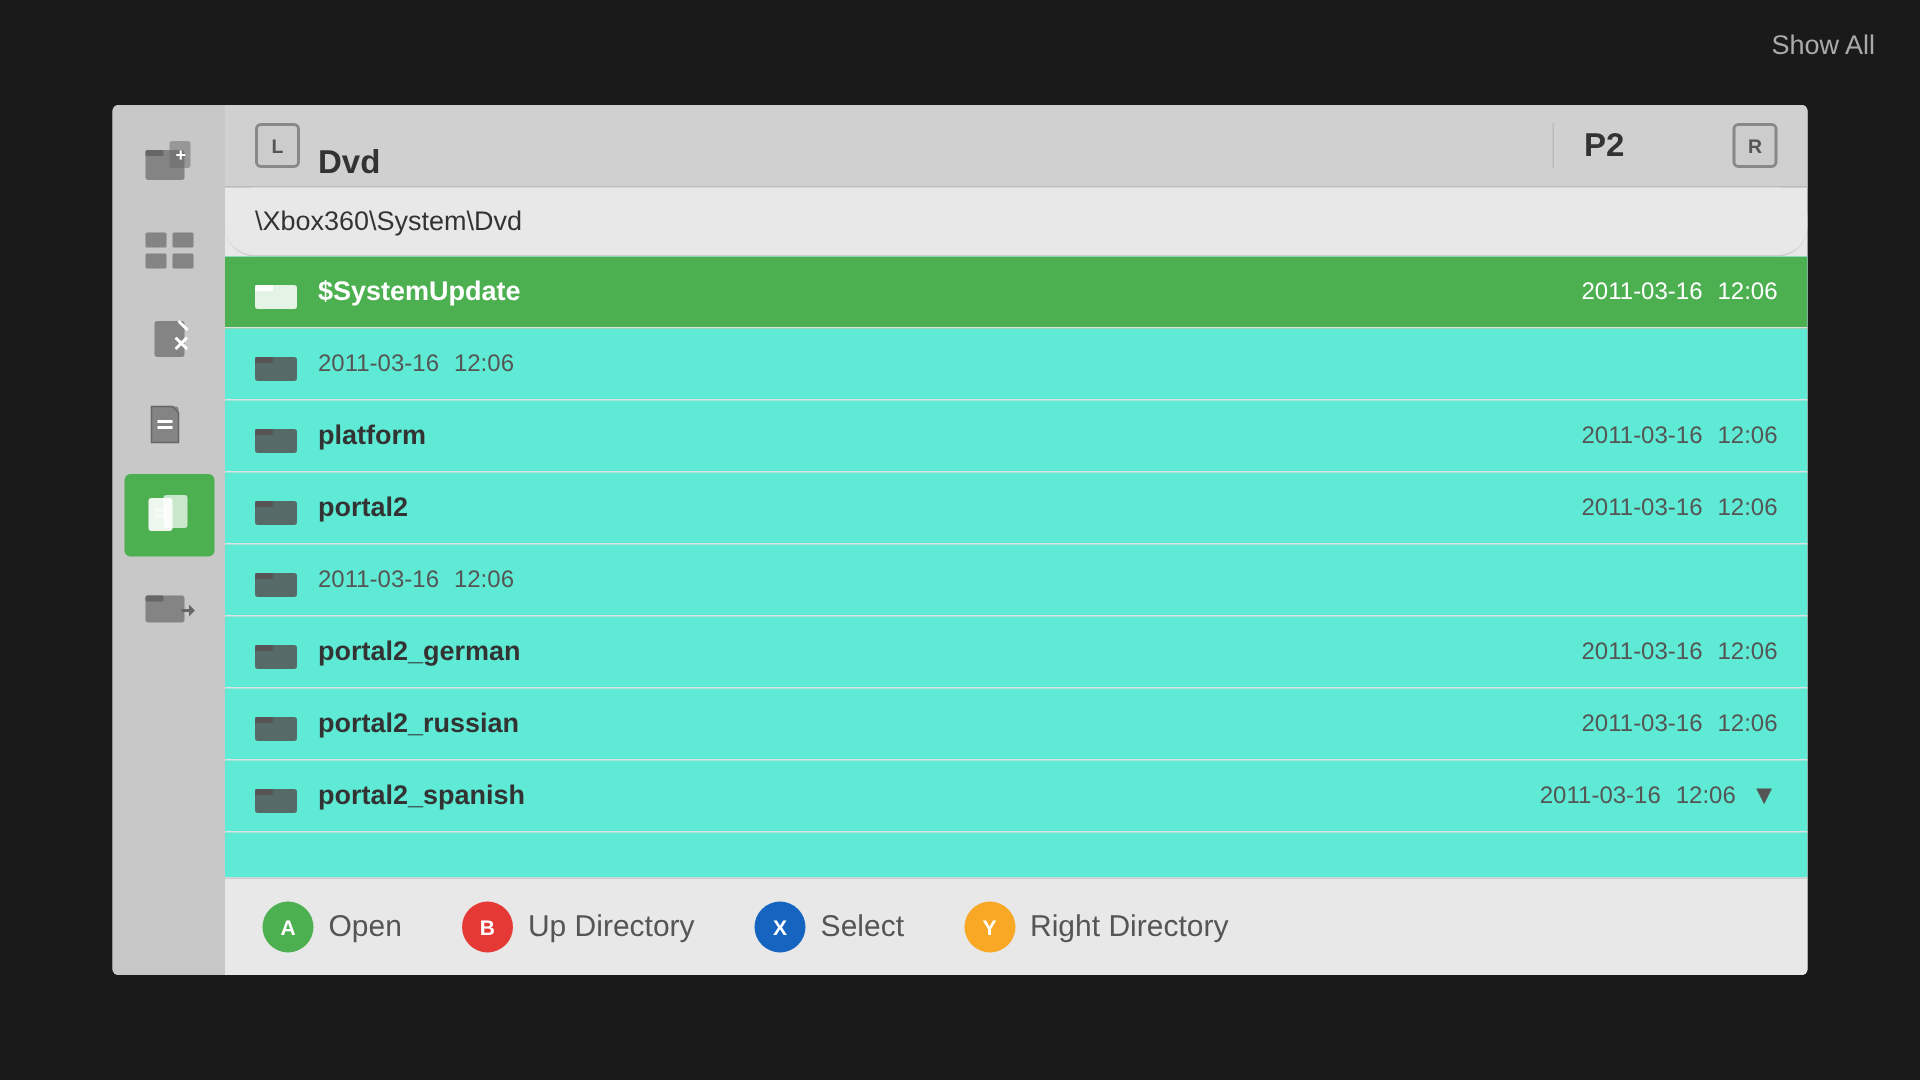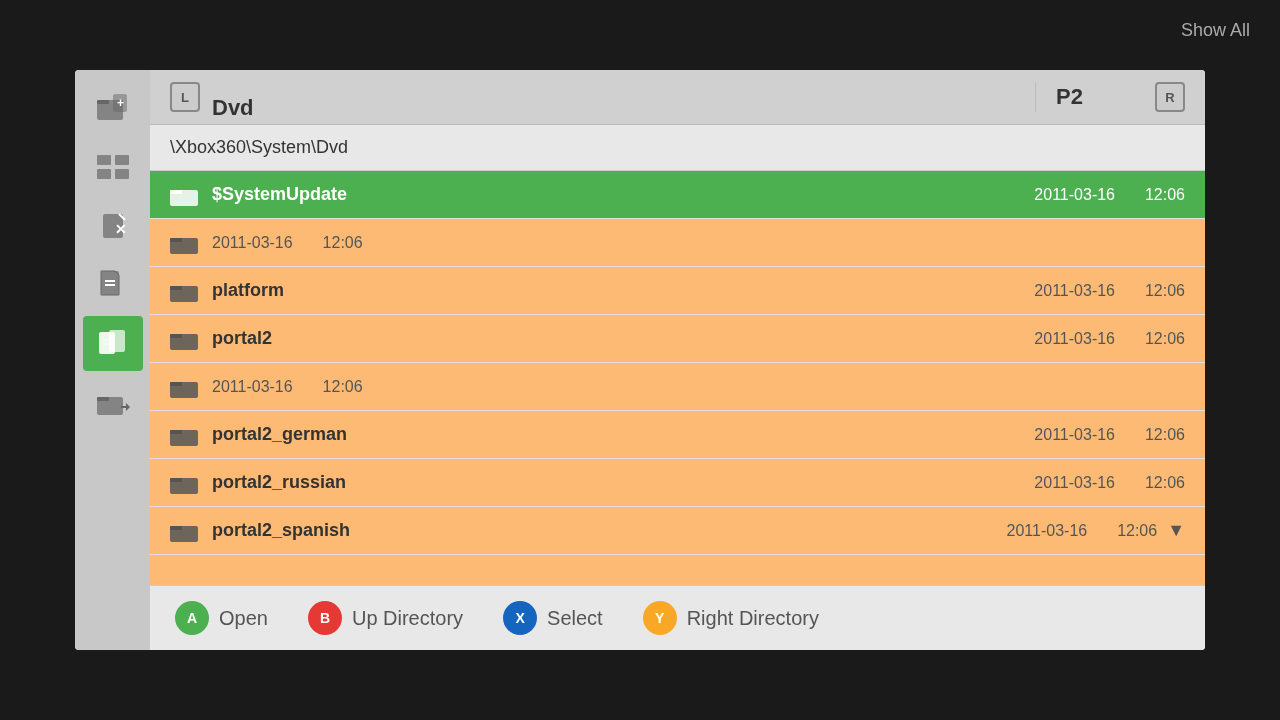--- a/index.html
+++ b/index.html
@@ -129,27 +129,28 @@
       flex: 1;
     }
 
     
     .path-bar {
       padding: 12px 20px;
       font-size: 18px;
       color: #333;
       background: #e8e8e8;
       border-bottom: 1px solid #ccc;
+      border-radius: 20px;
     }
 
     
     .file-list {
       flex: 1;
       overflow-y: auto;
-      background: #fdba74;
+      background: #5eead4;
     }
 
     .file-row {
       display: flex;
       align-items: center;
       padding: 0 20px;
       height: 48px;
       border-bottom: 1px solid #e0e0e0;
       cursor: pointer;
     }
@@ -174,21 +175,20 @@
     .file-name {
       flex: 1;
       font-size: 18px;
       font-weight: bold;
       color: #333;
     }
 
     .file-date {
       font-size: 16px;
       color: #555;
-      margin-right: 20px;
     }
 
     .file-time {
       font-size: 16px;
       color: #555;
       width: 50px;
       text-align: right;
     }
 
     .scroll-indicator {

